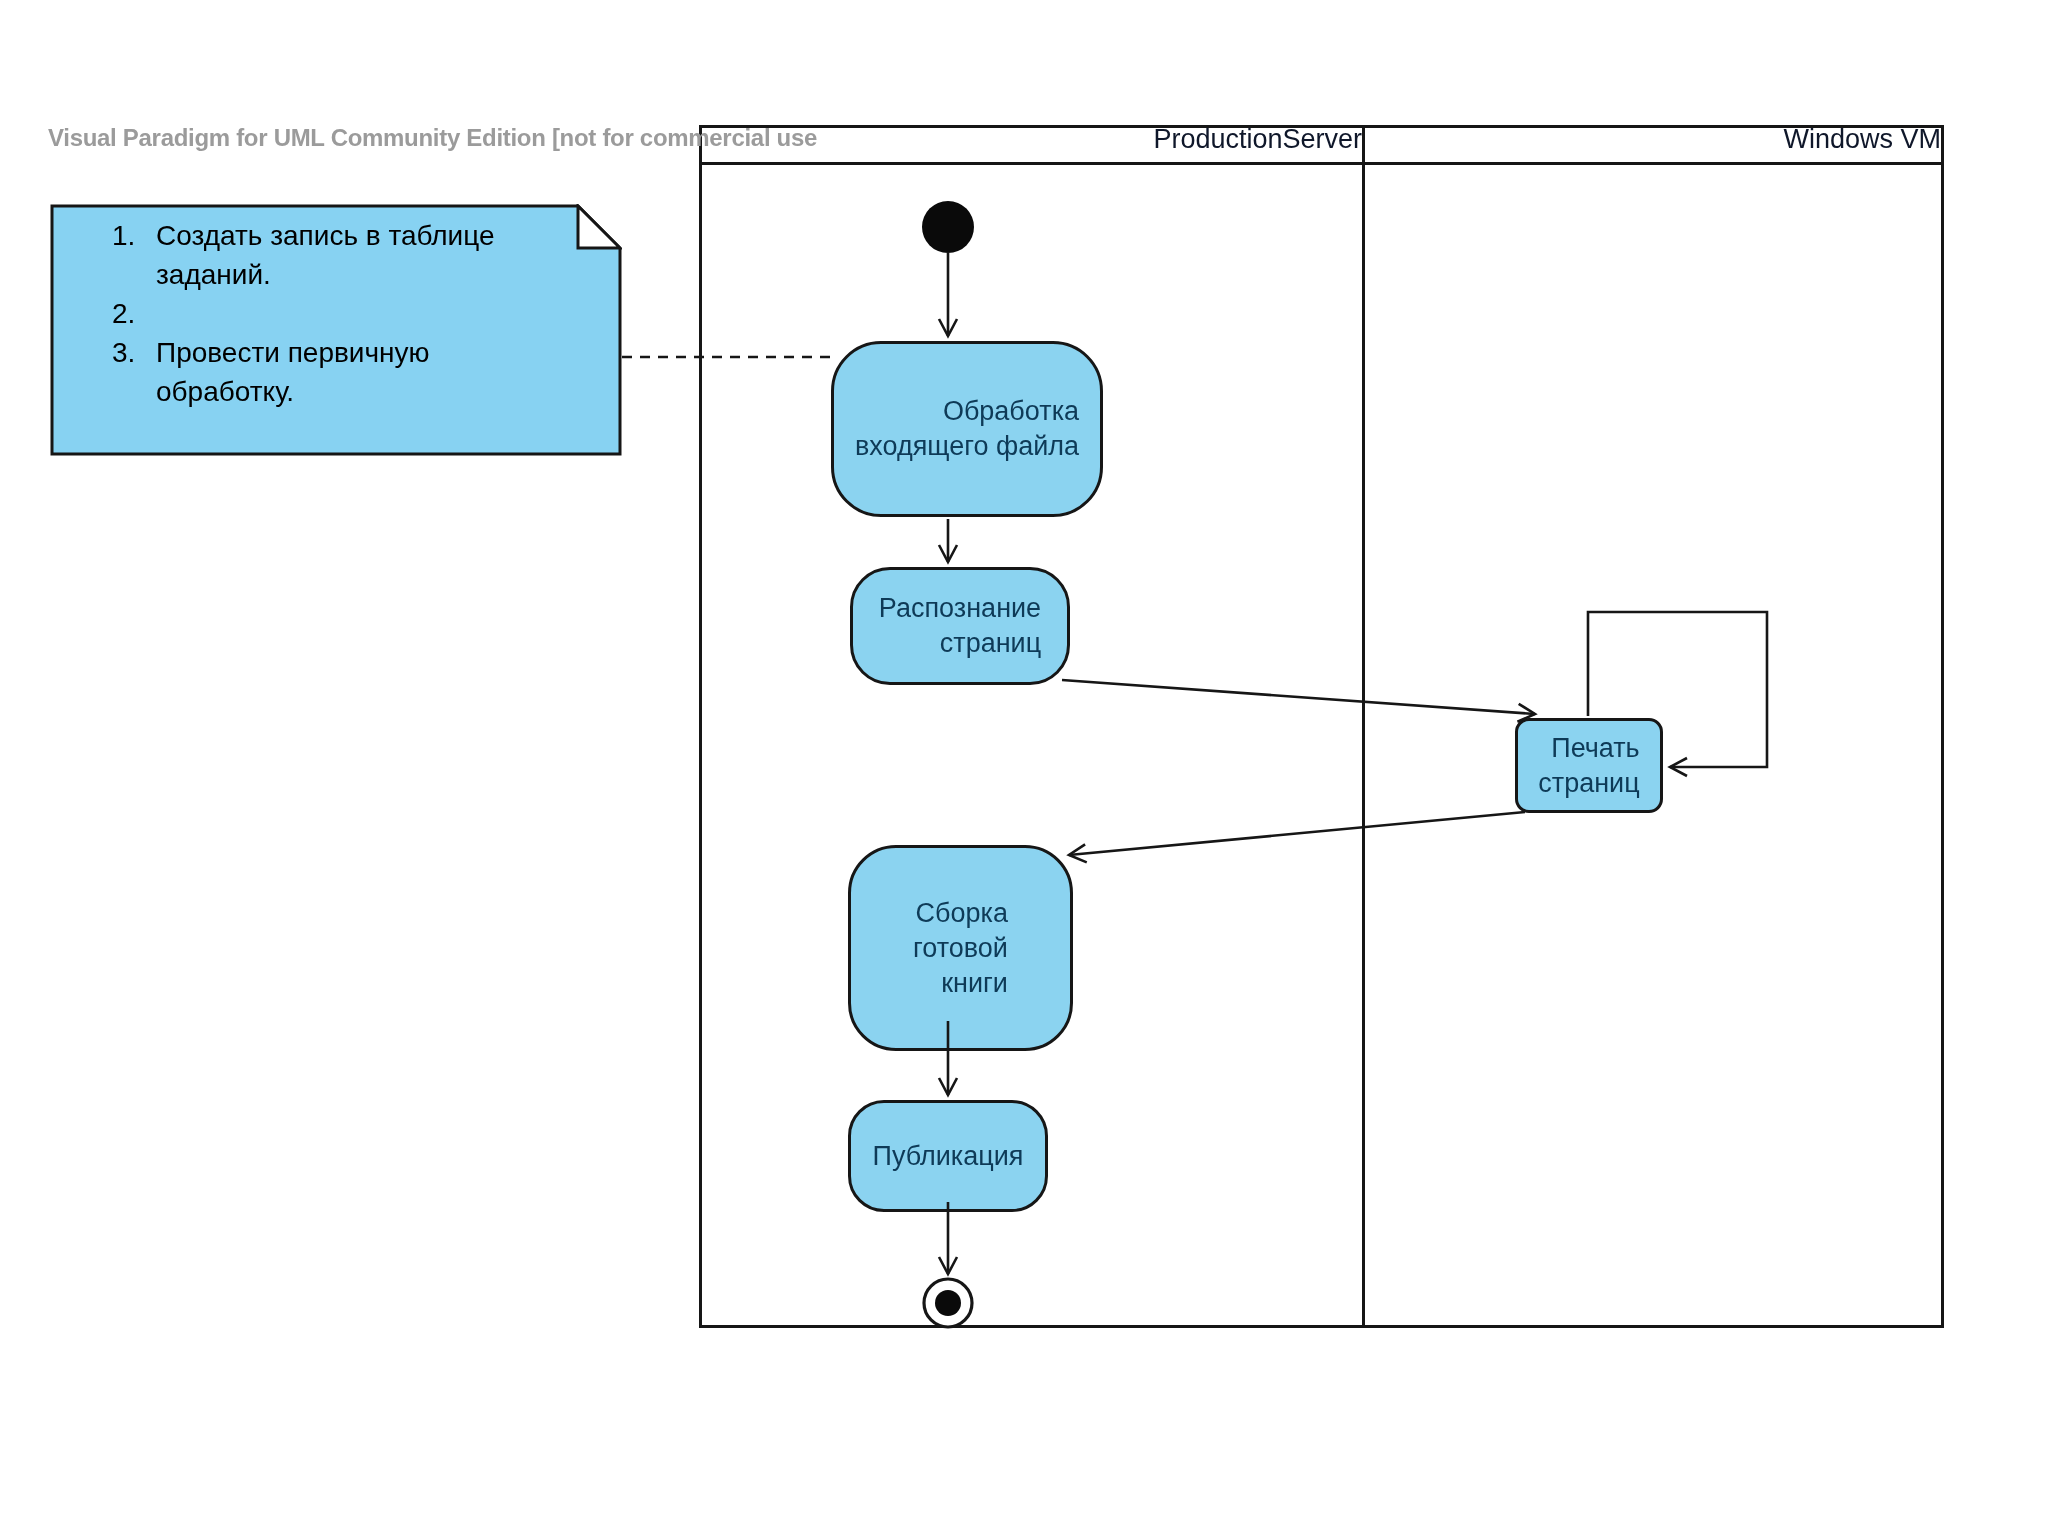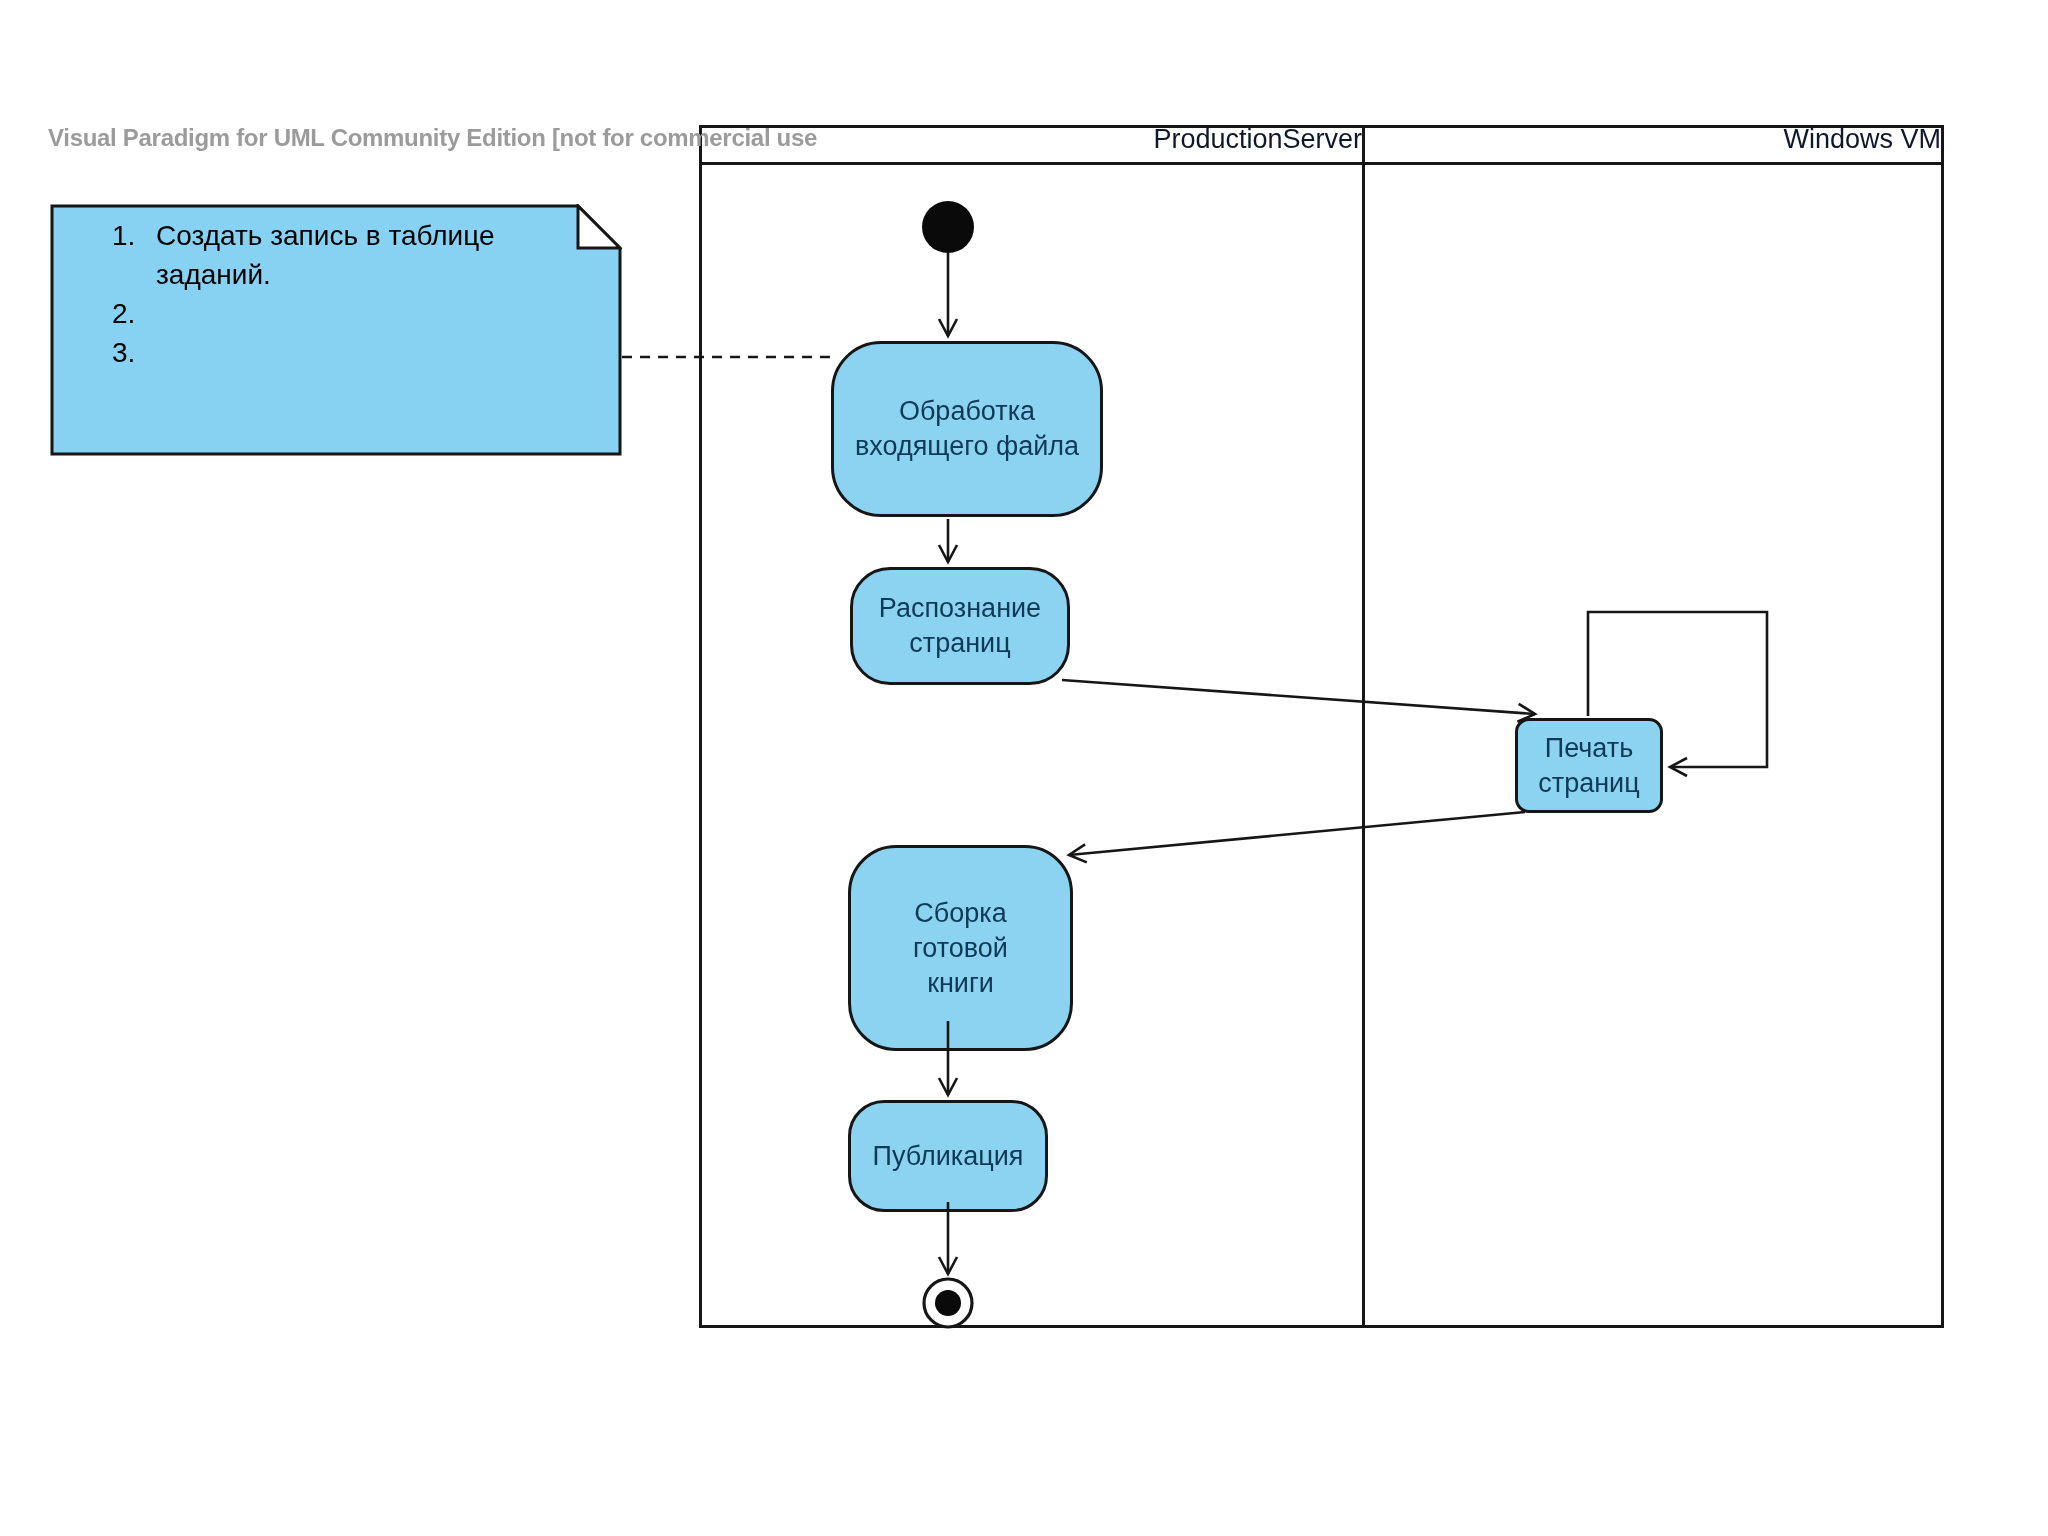--- a/index.html
+++ b/index.html
@@ -35,21 +35,21 @@
   .note-list{
     position:absolute;left:62px;top:12px;width:470px;
     font-size:28px;line-height:39px;color:#000;
   }
   .note-item{display:flex;margin:0;}
   .note-num{width:44px;flex:0 0 44px;text-align:left;}
   .note-text{white-space:pre-line;}
   
   .node{
     position:absolute;z-index:20;background:#8bd3f0;border:3px solid #161616;
-    display:flex;align-items:center;justify-content:center;text-align:center;
+    display:flex;align-items:center;justify-content:center;text-align:right;
     font-size:27px;line-height:35px;color:#0e3a57;font-weight:500;
     box-sizing:border-box;
   }
   .node-label{white-space:pre-line;}
   #node-process  {left:831px; top:341px; width:272px; height:176px; border-radius:50px;}
   #node-recognize{left:850px; top:567px; width:220px; height:118px; border-radius:40px;}
   #node-print    {left:1515px;top:718px; width:148px; height:95px;  border-radius:14px; z-index:20;}
   #node-assemble {left:848px; top:845px; width:225px; height:206px; border-radius:48px;}
   #node-publish  {left:848px; top:1100px;width:200px; height:112px; border-radius:36px;}
   
@@ -82,20 +82,22 @@
       <div class="note-item">
         <span class="note-num">1.</span>
         <span class="note-text">Создать запись в таблице
 заданий.</span>
       </div>
       <div class="note-item">
         <span class="note-num">2.</span>
       </div>
       <div class="note-item">
         <span class="note-num">3.</span>
+        <span class="note-text">Провести первичную
+обработку.</span>
       </div>
     </div>
   </div>
 
   <div class="node" id="node-process">
     <span class="node-label">Обработка
 входящего файла</span>
   </div>
   <div class="node" id="node-recognize">
     <span class="node-label">Распознание

